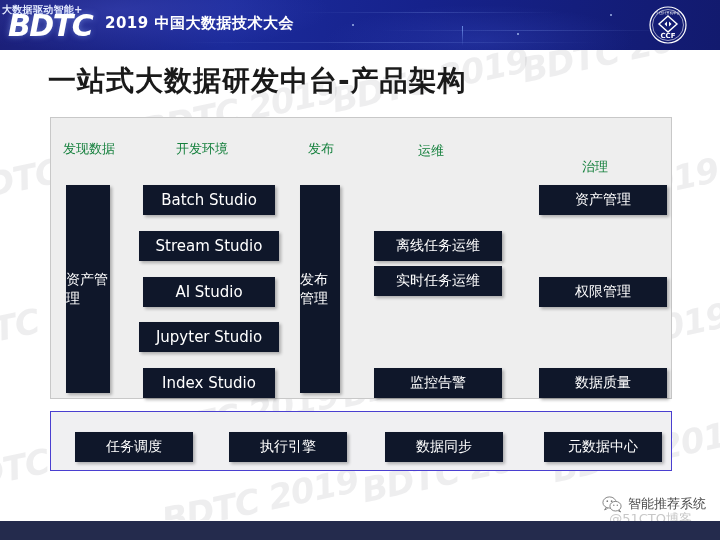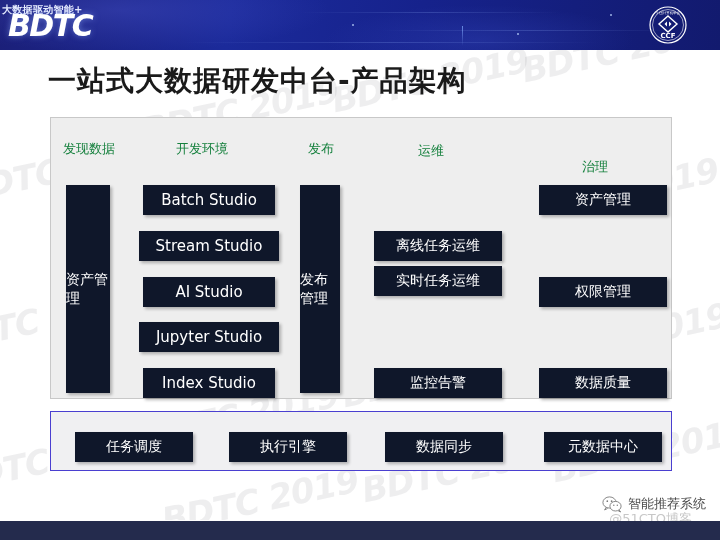--- a/index.html
+++ b/index.html
@@ -216,20 +216,21 @@
   <div class="streak s1"></div>
   <div class="streak s2"></div>
   <div class="streak s3"></div>
   <div class="dot d1"></div>
   <div class="dot d2"></div>
   <div class="dot d3"></div>
   <div class="vline"></div>
 
   <div class="tagline">大数据驱动智能+</div>
   <div class="bdtc-logo">BDTC</div>
+  <div class="conf-cn">2019 中国大数据技术大会</div>
 
   <svg class="ccf-logo" viewBox="0 0 40 40">
     <circle cx="20" cy="20" r="18" fill="none" stroke="#ffffff" stroke-width="1.2"></circle>
     <circle cx="20" cy="20" r="15.5" fill="none" stroke="#ffffff" stroke-width="0.6"></circle>
     <path d="M20 11 L29 19 L20 27 L11 19 Z" fill="none" stroke="#ffffff" stroke-width="1.4"></path>
     <path d="M16.5 19 L19 16.5 L19 21.5 Z" fill="#ffffff"></path>
     <path d="M23.5 19 L21 16.5 L21 21.5 Z" fill="#ffffff"></path>
     <text x="20" y="33" font-size="7" font-weight="bold" fill="#ffffff" text-anchor="middle" font-family="DejaVu Sans, sans-serif">CCF</text>
     <text x="20" y="9" font-size="3.4" fill="#ffffff" text-anchor="middle" font-family="DejaVu Sans, sans-serif">中国计算机学会</text>
   </svg>

